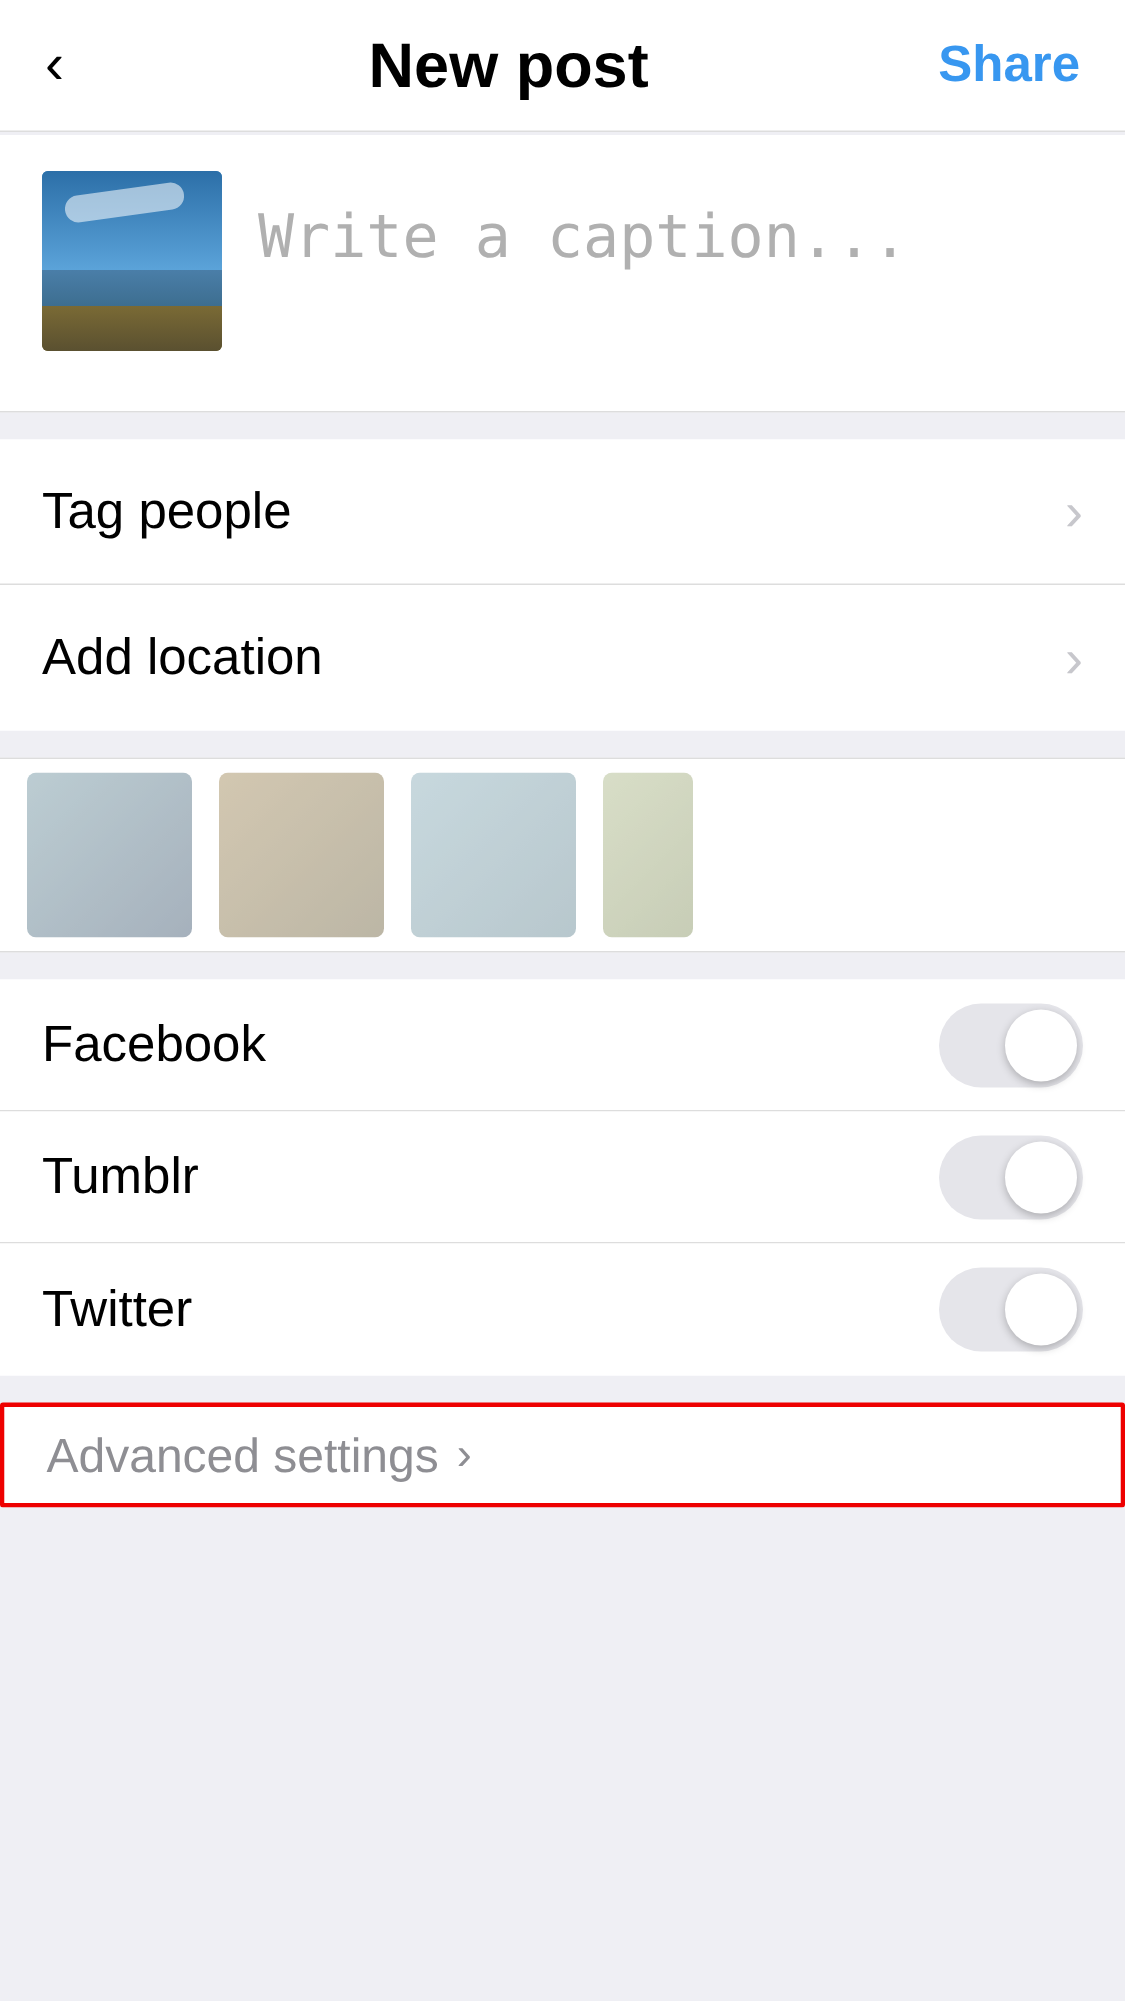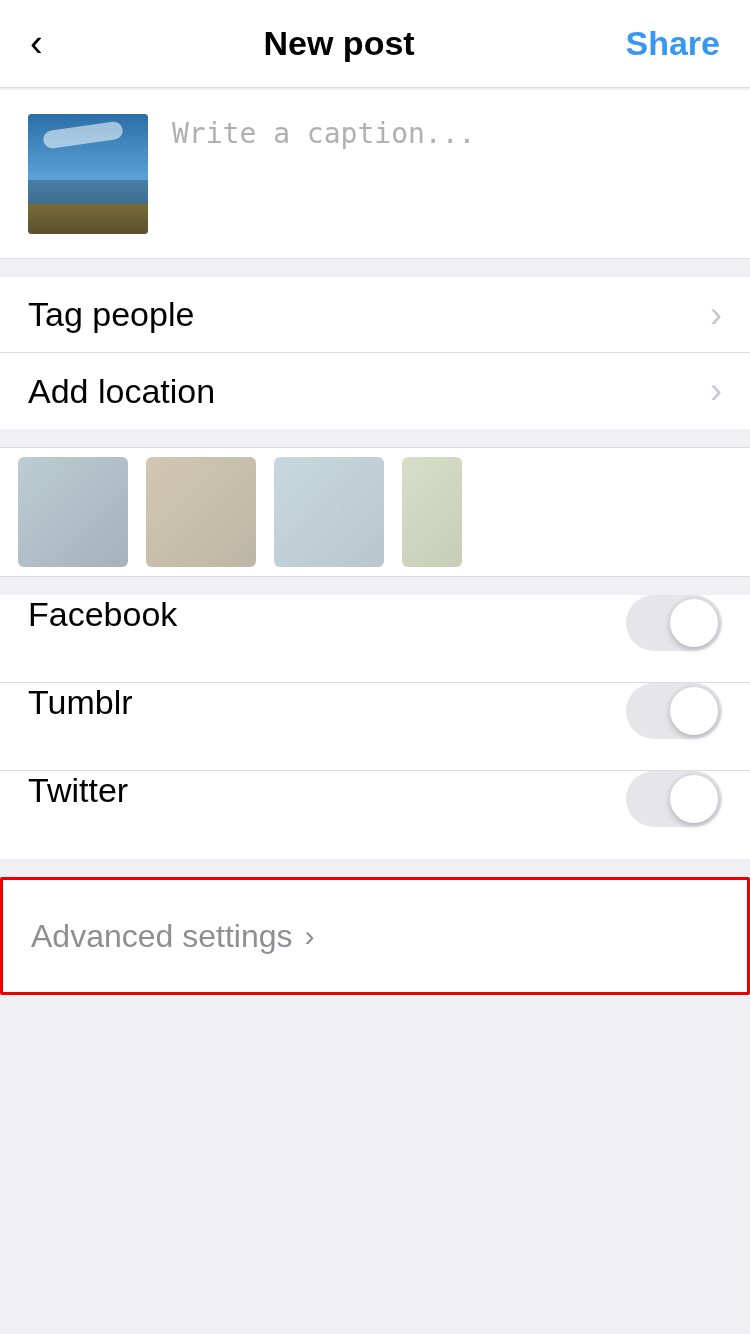--- a/index.html
+++ b/index.html
@@ -25,21 +25,21 @@
       border-bottom: 1px solid #ddd;
     }
     .nav-back {
       font-size: 38px;
       color: #000;
       font-weight: 300;
       cursor: pointer;
       padding: 10px 10px 10px 0;
     }
     .nav-title {
-      font-size: 34px;
+      font-size: 42px;
       font-weight: 700;
       color: #000;
     }
     .nav-share {
       font-size: 34px;
       color: #3897f0;
       font-weight: 700;
       cursor: pointer;
     }
 
@@ -87,44 +87,45 @@
     }
     .caption-image-ground {
       position: absolute;
       top: 75%;
       left: 0; right: 0;
       height: 25%;
       background: linear-gradient(180deg, #7a6a35 0%, #5a5030 100%);
     }
     .caption-input {
       flex: 1;
-      font-size: 28px;
+      font-size: 40px;
       color: #b0b0b0;
       border: none;
       outline: none;
       background: transparent;
       resize: none;
       height: 120px;
       line-height: 1.4;
+      margin-top: 16px;
     }
     .caption-input::placeholder {
       color: #b0b0b0;
     }
 
     
     .list-section {
       background: #fff;
       margin-top: 18px;
     }
     .list-row {
       display: flex;
       align-items: center;
       justify-content: space-between;
       padding: 0 28px;
-      height: 76px;
+      height: 97px;
       border-bottom: 1px solid #ddd;
       background: #fff;
       cursor: pointer;
     }
     .list-row:last-child {
       border-bottom: none;
       justify-content: space-between;
     }
     .list-row-label {
       font-size: 34px;
@@ -180,21 +181,21 @@
       width: 60px;
     }
 
     
     .social-section {
       background: #fff;
       margin-top: 18px;
     }
     .social-row {
       display: flex;
-      align-items: flex-start;
+      align-items: center;
       justify-content: space-between;
       padding: 0 28px;
       height: 88px;
       border-bottom: 1px solid #ddd;
       background: #fff;
     }
     .social-row:last-child {
       border-bottom: none;
     }
     .social-label {
@@ -228,21 +229,21 @@
     .advanced-section {
       background: #fff;
       margin-top: 18px;
       border: 3px solid #e00;
       border-radius: 2px;
     }
     .advanced-row {
       display: flex;
       align-items: center;
       padding: 0 28px;
-      height: 112px;
+      height: 64px;
       background: #fff;
       cursor: pointer;
     }
     .advanced-label {
       font-size: 32px;
       color: #8e8e93;
       font-weight: 400;
       display: flex;
       align-items: center;
       gap: 12px;

